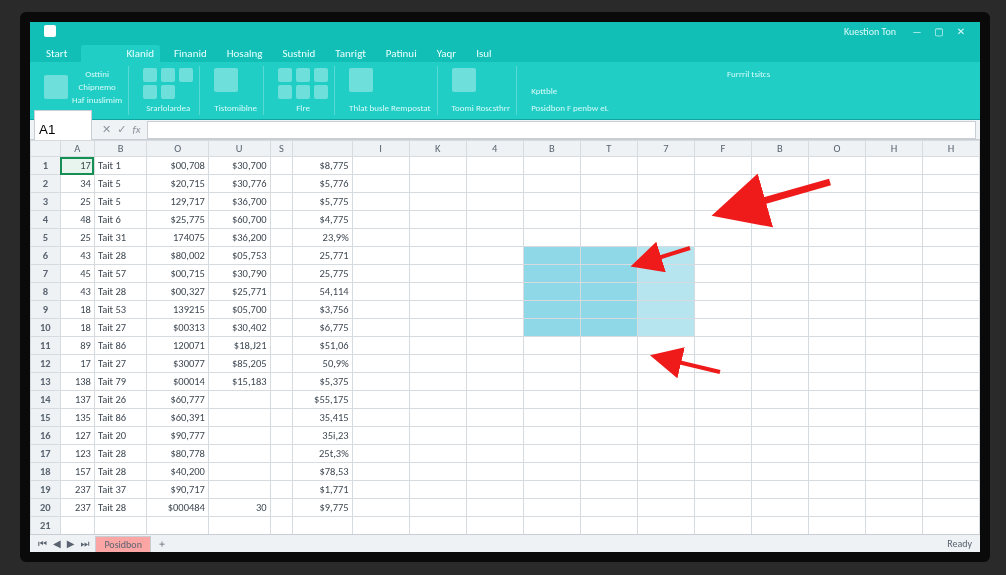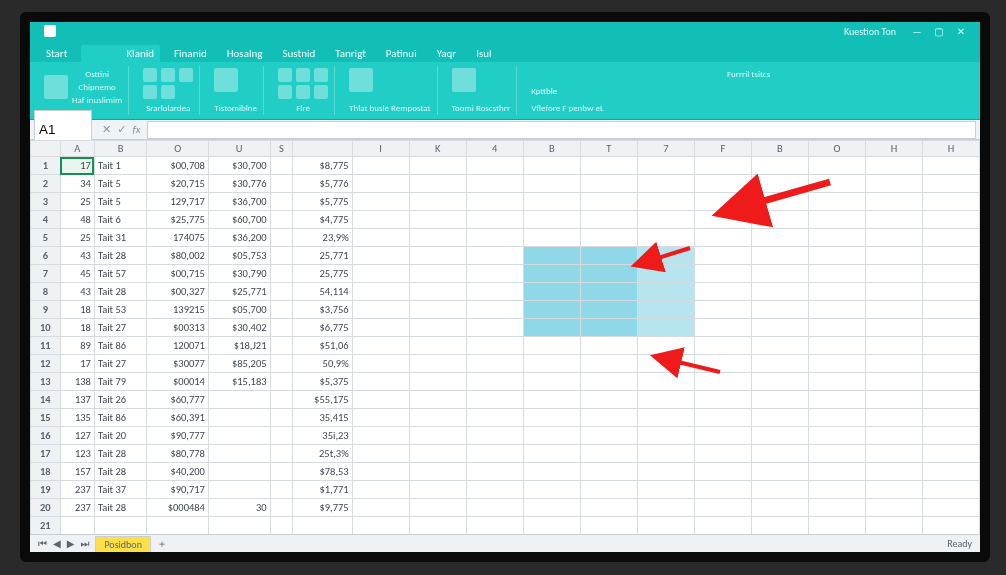--- a/index.html
+++ b/index.html
@@ -145,21 +145,21 @@
     height: 18px;
     background: #eef2f5;
     border-top: 1px solid #c9ced4;
     display: flex;
     align-items: center;
     gap: 6px;
     padding: 0 8px;
     font-size: 10px;
     color: #5a6470;
   }
-  .sheettab { padding: 1px 8px; background:#fde047; border:1px solid #c9ced4; border-bottom:none; cursor:pointer;}
+  .sheettab { padding: 1px 8px; background:#fca5a5; border:1px solid #c9ced4; border-bottom:none; cursor:pointer;}
   
   .arrow { position:absolute; pointer-events:none; }
 </style>
 </head>
 <body>
 
 <div class="monitor-frame">
 
   <div class="titlebar">
     <div class="left">
@@ -233,21 +233,21 @@
     </div>
     <div class="rgroup">
       <div class="row">
           <div class="rbtn big"></div>
         </div>
       <span class="rlabel">Toomi Roscsthrr</span>
     </div>
     <div class="rgroup" style="flex:1;">
       <span class="rlabel" style="text-align:center;">Furrril tsitcs</span>
       <span class="rlabel" style="text-align:left;">Kpttble</span>
-      <span class="rlabel" style="text-align:left;">Vflefore F penbw eL</span>
+      <span class="rlabel" style="text-align:left;">Posidbon F penbw eL</span>
     </div>
   </div>
 
   <div class="formulabar">
     <input class="name-box" value="A1" style="">
     <div class="fx-tools">
       <span>✕</span>
       <span>✓</span>
       <span style="font-style:italic;">fx</span>
     </div>

